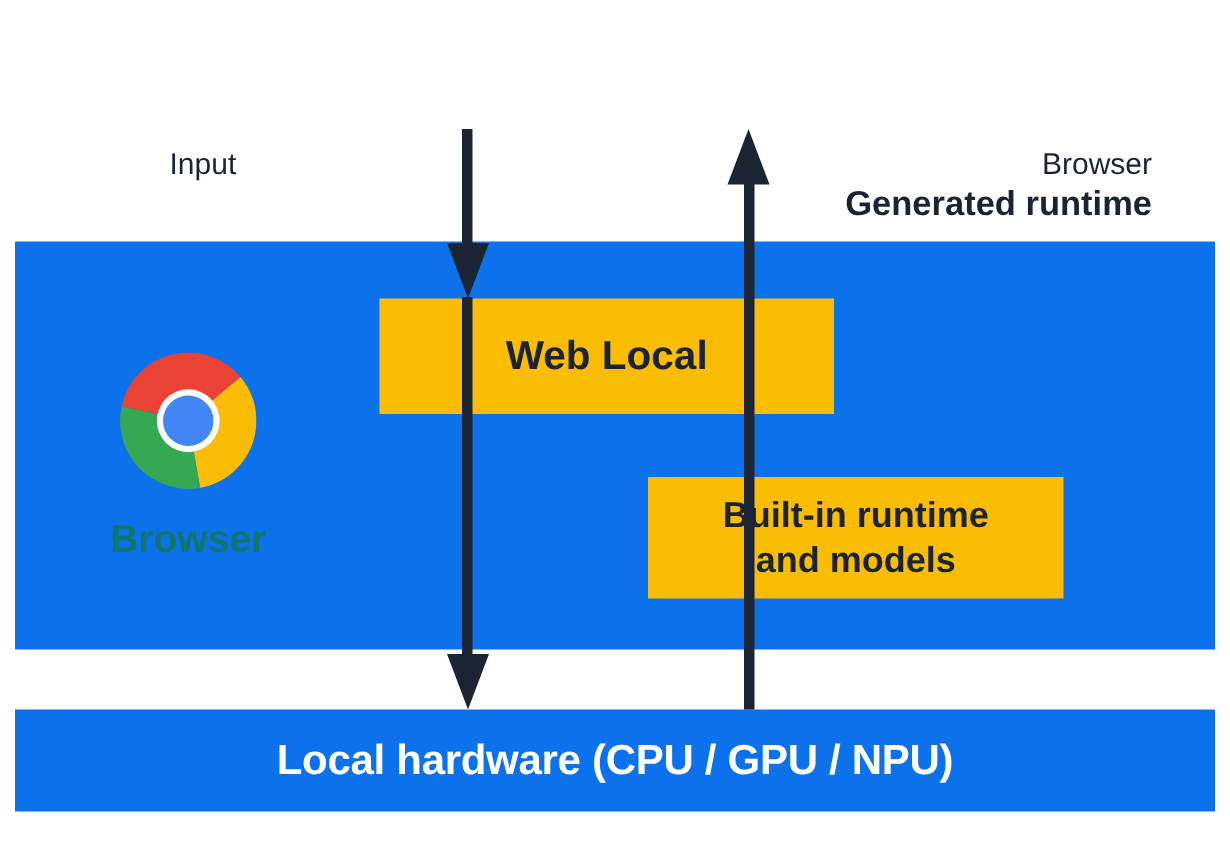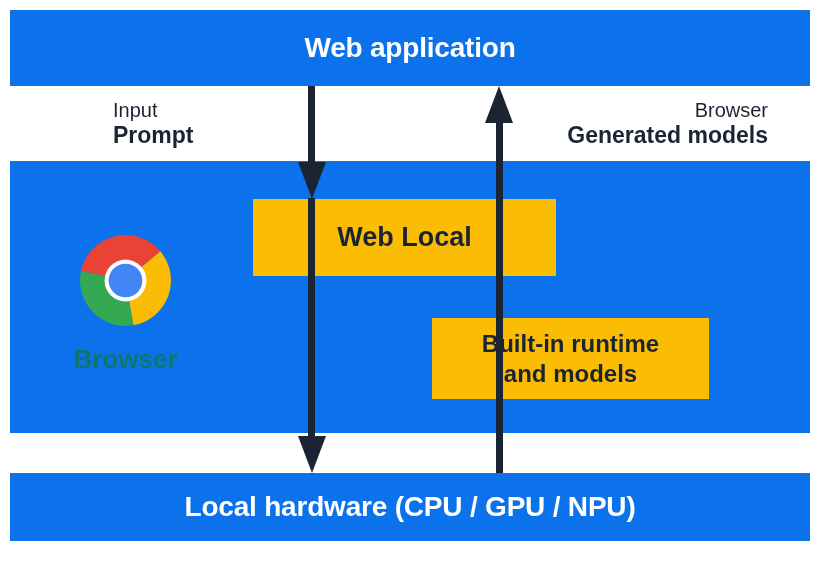--- a/index.html
+++ b/index.html
@@ -117,31 +117,27 @@
   .head-up   { border-bottom: 37px solid #1b2433; }
   .head-down-1 { left: 298px; top: 162px; }
   .head-down-2 { left: 298px; top: 436px; }
   .head-up-1   { left: 485px; top: 86px;  }
 </style>
 </head>
 <body>
 
 <div class="canvas">
 
-  <div class="bar bar-top">
-    <span class="bar-label">Web application</span>
-  </div>
 
   <div class="flow-label input">
     <span class="small">Input</span>
-    <span class="big">Prompt</span>
   </div>
   <div class="flow-label output">
     <span class="small">Browser</span>
-    <span class="big">Generated models</span>
+    <span class="big">Generated runtime</span>
   </div>
 
   <div class="mid-panel"></div>
 
   <svg class="chrome-logo" viewBox="0 0 100 100" aria-hidden="true">
     <path d="M50 50 L1.1 39.6 A50 50 0 0 1 88.3 17.9 Z" fill="#ea4335"></path>
     <path d="M50 50 L88.3 17.9 A50 50 0 0 1 58.7 99.2 Z" fill="#fbbc05"></path>
     <path d="M50 50 L58.7 99.2 A50 50 0 0 1 1.1 39.6 Z" fill="#34a853"></path>
     <circle cx="50" cy="50" r="23" fill="#ffffff"></circle>
     <circle cx="50" cy="50" r="18.5" fill="#4285f4"></circle>

